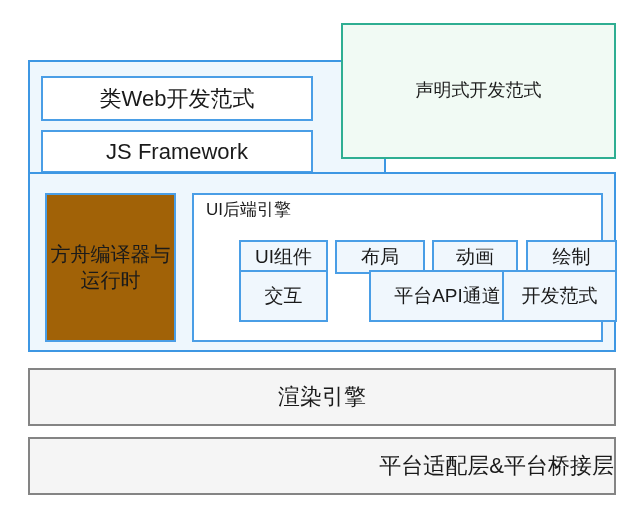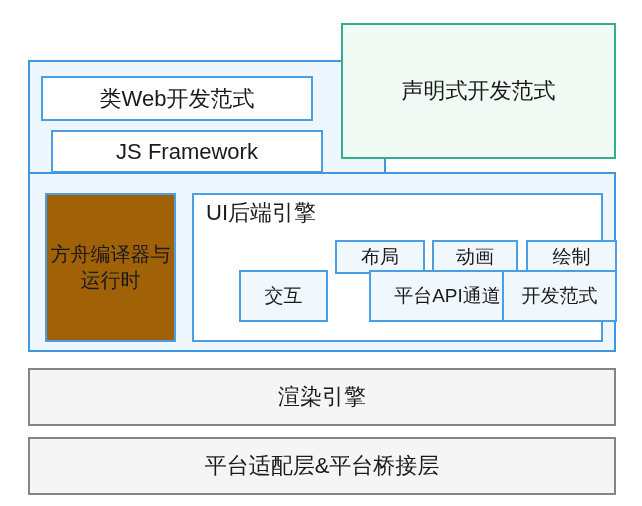--- a/index.html
+++ b/index.html
@@ -53,38 +53,38 @@
     align-items: center;
     justify-content: center;
   }
   .inner-web {
     left: 11px;
     top: 14px;
     width: 272px;
     height: 45px;
   }
   .inner-jsf {
-    left: 21px;
+    left: 11px;
     top: 68px;
     width: 272px;
     height: 43px;
   }
   .inner-web span { font-size: 22px; }
   .inner-jsf span { font-size: 22px; }
 
   
   .panel-green {
     left: 341px;
     top: 23px;
     width: 275px;
     height: 136px;
     background: #f1faf4;
     border: 2px solid #2fae92;
   }
-  .panel-green span { font-size: 22px; }
+  .panel-green span { font-size: 18px; }
 
   
   .panel-blue-outer2 {
     left: 28px;
     top: 172px;
     width: 588px;
     height: 180px;
     background: #eef7fd;
     border: 2px solid #3d97e3;
     display: block;
@@ -112,21 +112,21 @@
     top: 19px;
     width: 411px;
     height: 149px;
     background: #ffffff;
     border: 2px solid #4a9ee6;
   }
   .ui-engine-title {
     position: absolute;
     left: 12px;
     top: 5px;
-    font-size: 22px;
+    font-size: 17px;
     line-height: 1.2;
     white-space: nowrap;
     text-align: right;
   }
 
   .chip {
     box-sizing: border-box;
     position: absolute;
     background: #f0f7fd;
     border: 2px solid #4a9ee6;
@@ -151,21 +151,21 @@
   .chip-dev     { left: 308px; width: 115px; }
 
   
   .bar-gray {
     background: #f5f5f5;
     border: 2px solid #848484;
     left: 28px;
     width: 588px;
   }
   .bar-render { top: 368px; height: 58px; }
-  .bar-platform { top: 437px; height: 58px; }
+  .bar-platform { top: 437px; height: 58px; justify-content: flex-end; }
   .bar-gray span { font-size: 22px; }
 </style>
 </head>
 <body>
 
 <div id="arch-diagram">
 
   <div class="box panel-blue-outer">
     <div class="panel-white-inner inner-web">
       <span>类Web开发范式</span>
@@ -181,20 +181,23 @@
 
   <div class="box panel-blue-outer2">
 
     <div class="ark-box">
       <span>方舟编译器与运行时</span>
     </div>
 
     <div class="ui-engine-box">
       <div class="ui-engine-title">UI后端引擎</div>
 
+      <div class="chip chip-r1 chip-uicomp">
+        <span>UI组件</span>
+      </div>
       <div class="chip chip-r1 chip-layout">
         <span>布局</span>
       </div>
       <div class="chip chip-r1 chip-anim">
         <span>动画</span>
       </div>
       <div class="chip chip-r1 chip-draw">
         <span>绘制</span>
       </div>
 

